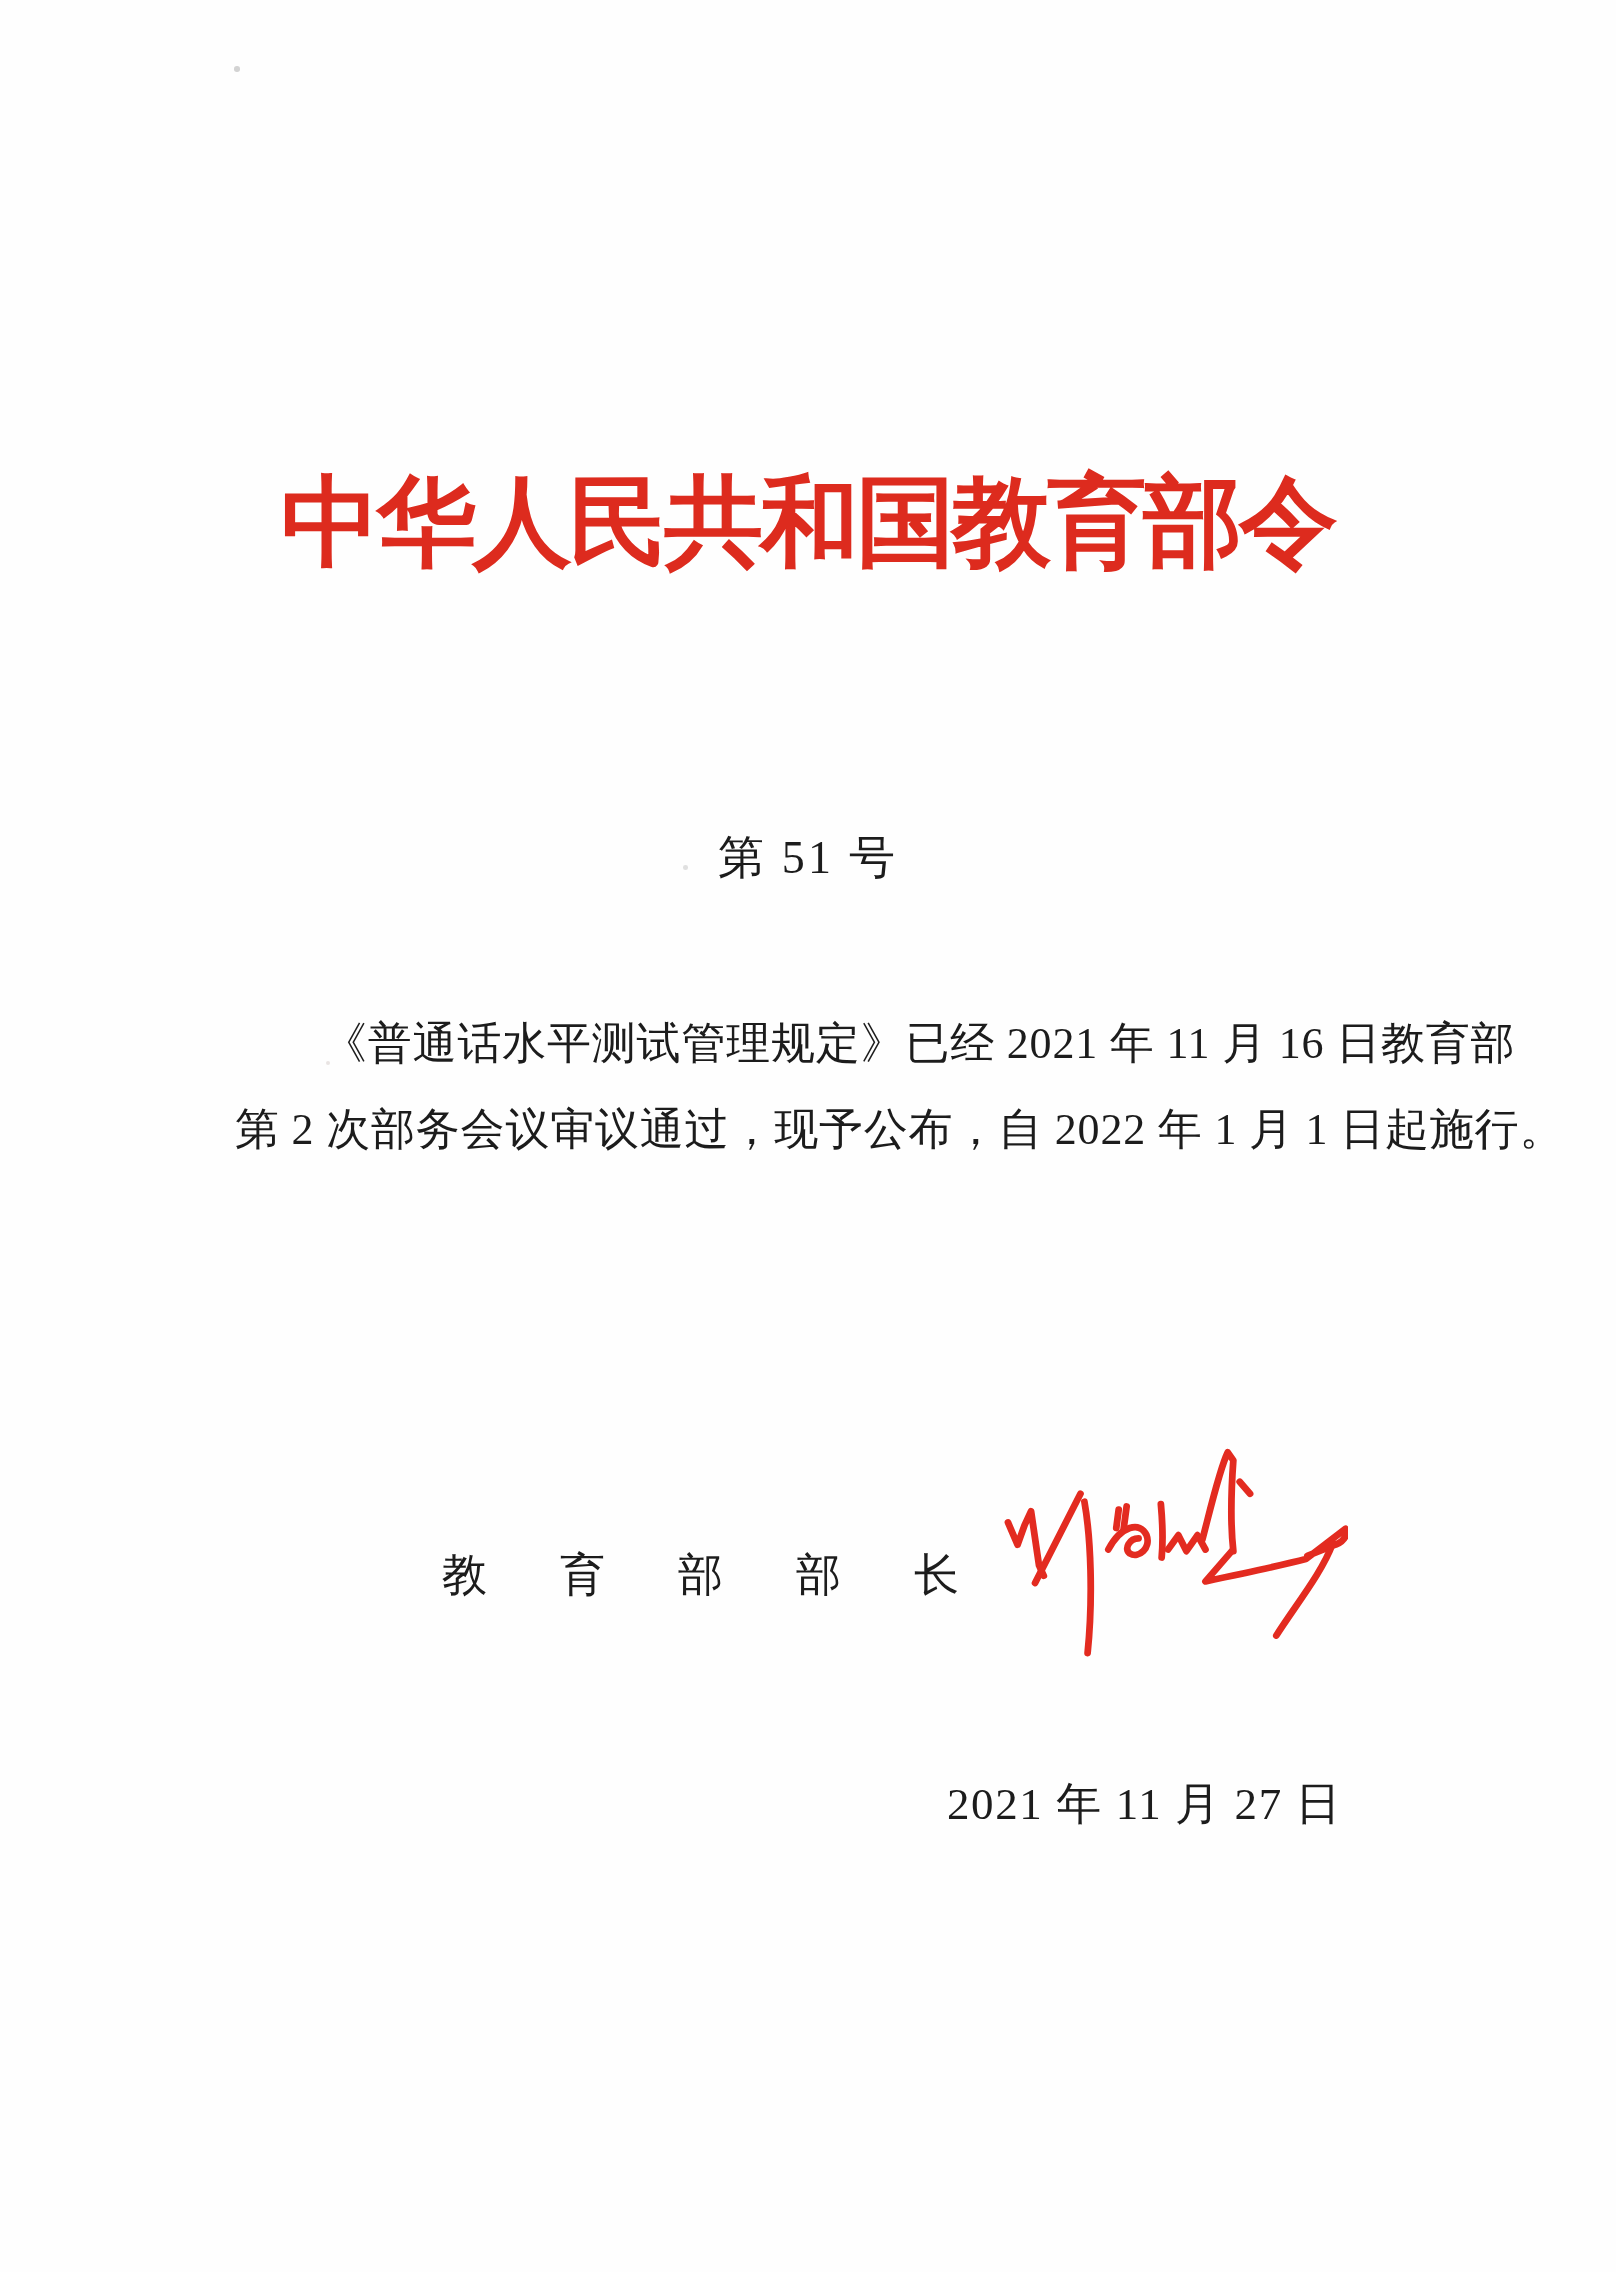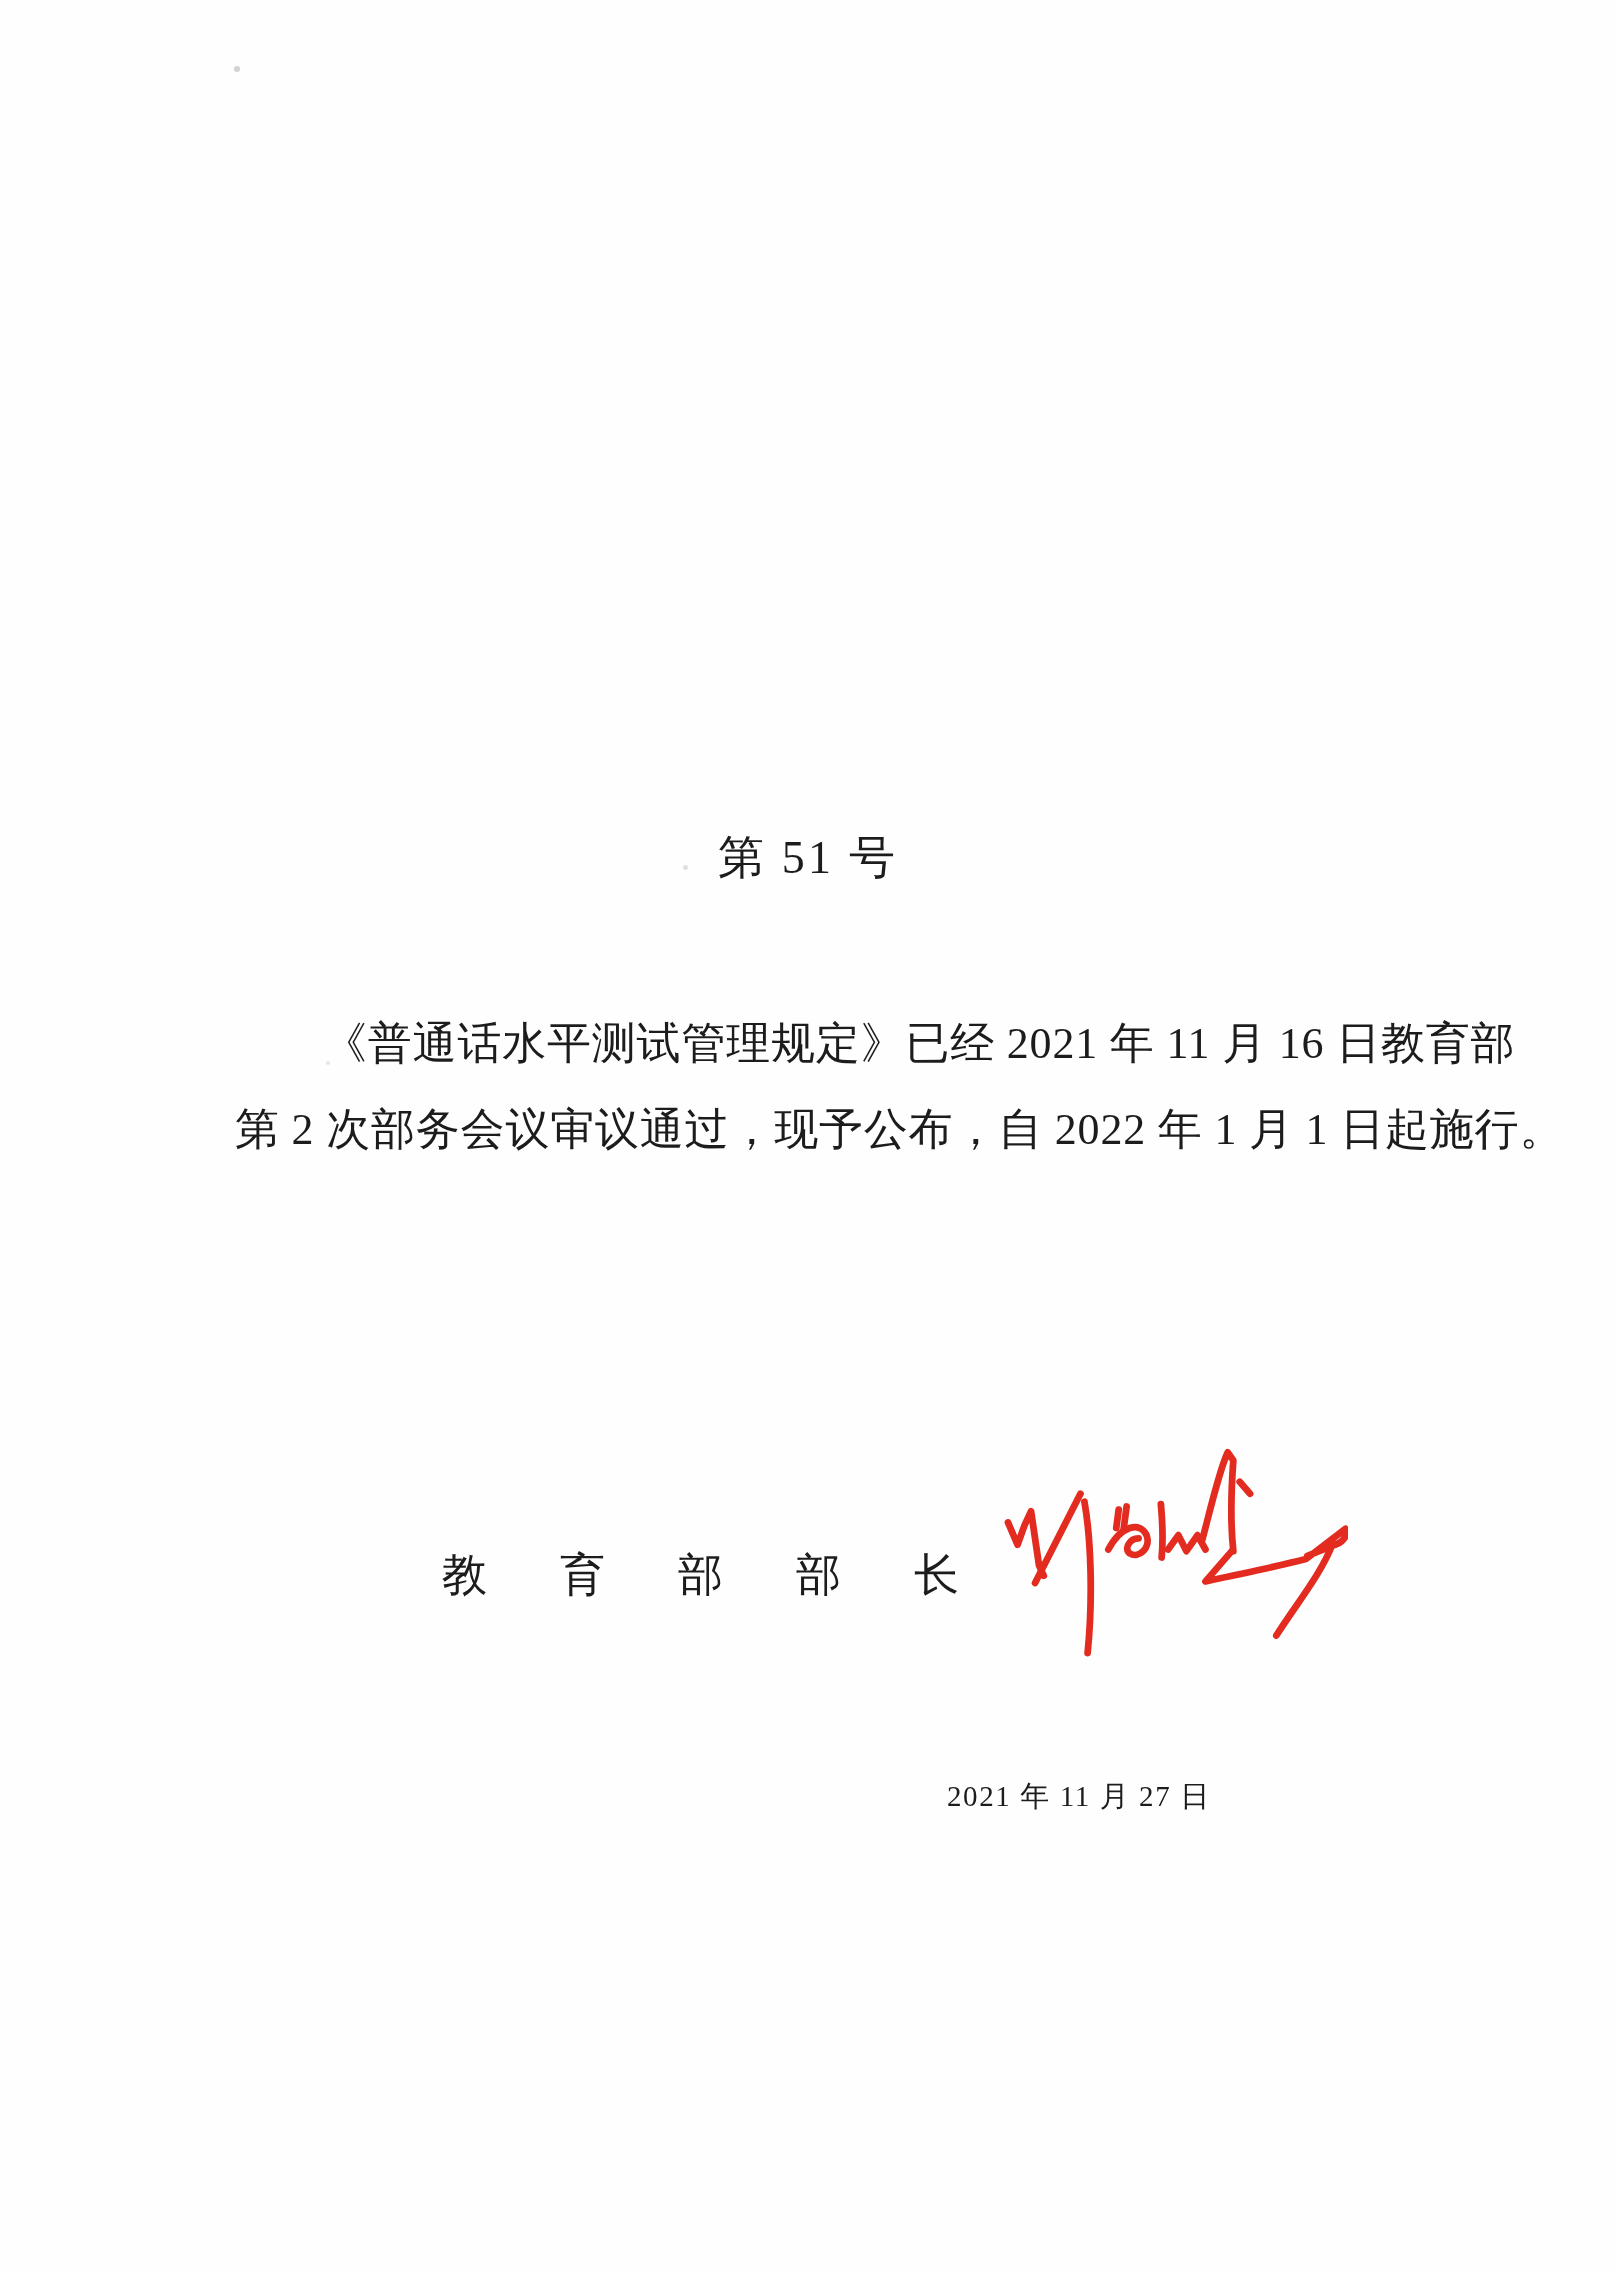--- a/index.html
+++ b/index.html
@@ -73,21 +73,21 @@
     fill: none;
     stroke: var(--sig-red, #e32b20);
     stroke-width: 8.5;
     stroke-linecap: round;
     stroke-linejoin: round;
   }
 
   .issue-date {
     position: absolute;
     left: 947px; top: 1782px;
-    font-size: 29px;
+    font-size: 45px;
     line-height: 1;
     letter-spacing: 1.6px;
     white-space: nowrap;
   }
 
   .speck {
     position: absolute;
     border-radius: 50%;
   }
   .speck-1 { left: 234px; top: 66px; width: 5.5px; height: 5.5px; background: rgba(160,160,160,0.45); }
@@ -96,20 +96,21 @@
 </style>
 </head>
 <body>
 
 <div class="page">
 
   <span class="speck speck-1"></span>
   <span class="speck speck-2"></span>
   <span class="speck speck-3"></span>
 
+  <h1 class="decree-title">中华人民共和国教育部令</h1>
 
   <div class="order-no">第 51 号</div>
 
   <div class="body-block">
     <p class="indent">《普通话水平测试管理规定》已经 2021 年 11 月 16 日教育部</p>
     <p>第 2 次部务会议审议通过，现予公布，自 2022 年 1 月 1 日起施行。</p>
   </div>
 
   <div class="signer-row">
     <span>教</span>

